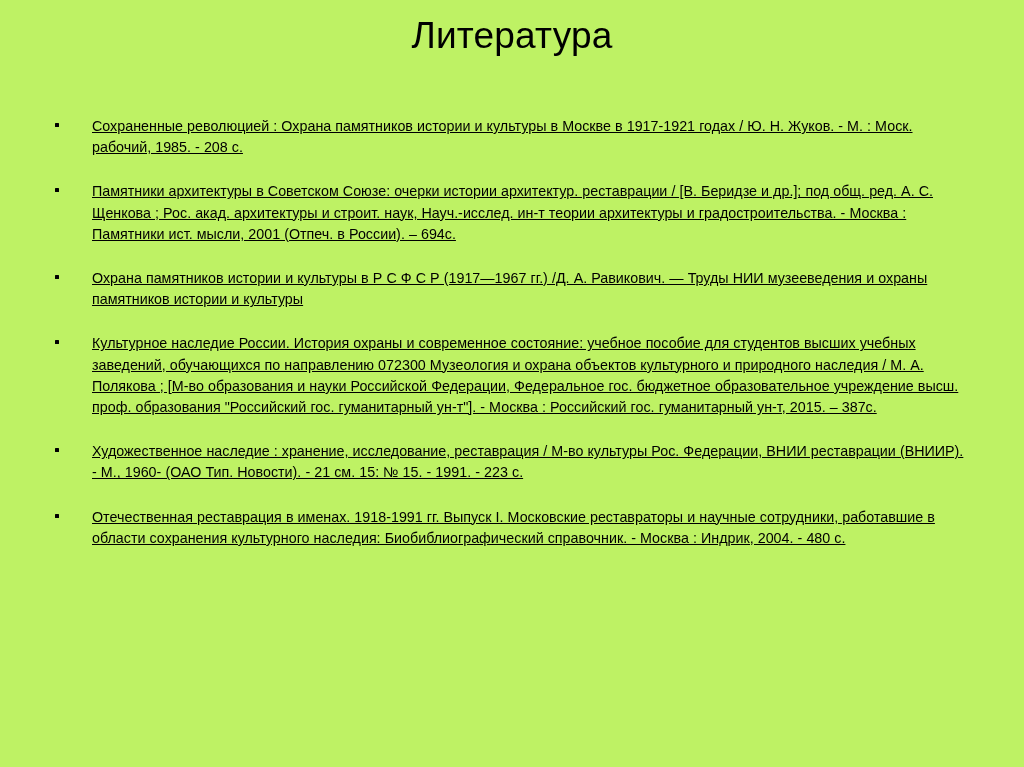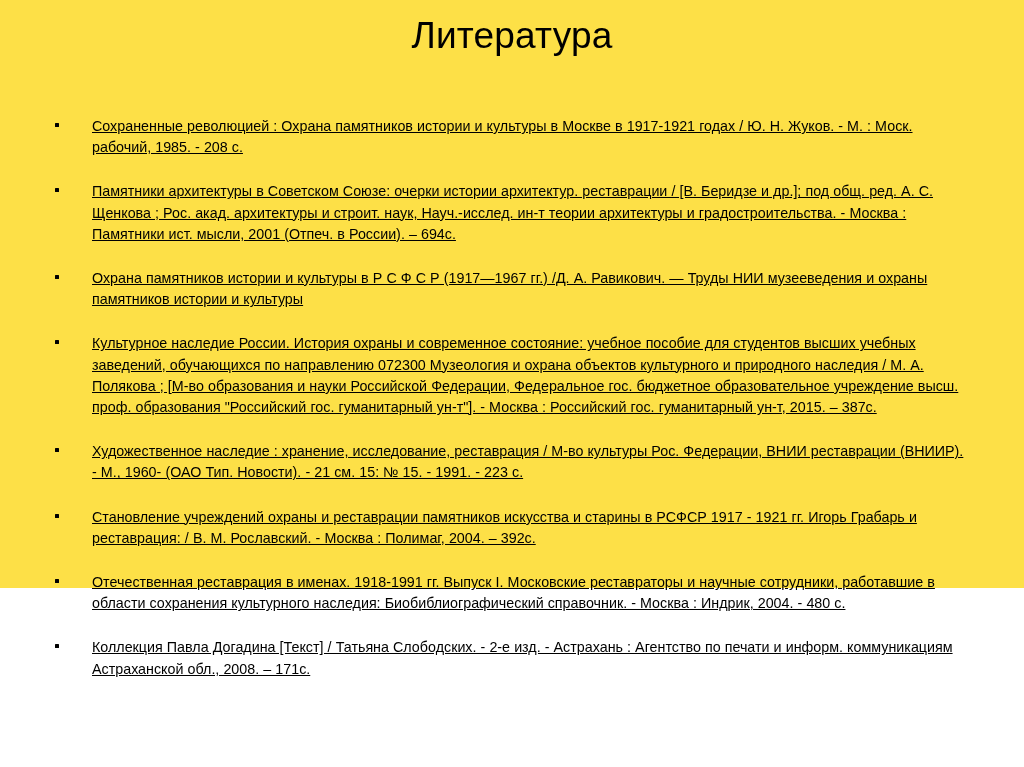--- a/index.html
+++ b/index.html
@@ -11,22 +11,22 @@
     width: 1024px;
     height: 767px;
     overflow: hidden;
     font-family: "Liberation Sans", "DejaVu Sans", sans-serif;
     color: #000000;
     -webkit-font-smoothing: antialiased;
   }
   .slide {
     position: relative;
     width: 1024px;
-    height: 588px;
-    background: #fde047;
+    height: 767px;
+    background: #bef264;
     box-sizing: border-box;
   }
   .slide-title {
     position: absolute;
     top: 14px;
     left: 0;
     width: 1024px;
     text-align: center;
     font-size: 37px;
     font-weight: 400;
@@ -98,30 +98,22 @@
     <li class="bullet-item">
       <span class="bullet-marker"></span>
       <span class="bullet-text">Культурное наследие России. История охраны и современное состояние: учебное пособие для студентов высших учебных заведений, обучающихся по направлению 072300 Музеология и охрана объектов культурного и природного наследия / М. А. Полякова ; [М-во образования и науки Российской Федерации, Федеральное гос. бюджетное образовательное учреждение высш. проф. образования "Российский гос. гуманитарный ун-т"]. - Москва : Российский гос. гуманитарный ун-т, 2015. – 387с.</span>
     </li>
 
     <li class="bullet-item">
       <span class="bullet-marker"></span>
       <span class="bullet-text">Художественное наследие : хранение, исследование, реставрация / М-во культуры Рос. Федерации, ВНИИ реставрации (ВНИИР). - М., 1960- (ОАО Тип. Новости). - 21 см. 15: № 15. - 1991. - 223 с.</span>
     </li>
 
-    <li class="bullet-item">
-      <span class="bullet-marker"></span>
-      <span class="bullet-text">Становление учреждений охраны и реставрации памятников искусства и старины в РСФСР 1917 - 1921 гг. Игорь Грабарь и реставрация: / В. М. Рославский. - Москва : Полимаг, 2004. – 392с.</span>
-    </li>
 
     <li class="bullet-item">
       <span class="bullet-marker"></span>
       <span class="bullet-text">Отечественная реставрация в именах. 1918-1991 гг. Выпуск I. Московские реставраторы и научные сотрудники, работавшие в области сохранения культурного наследия: Биобиблиографический справочник. - Москва : Индрик, 2004. - 480 с.</span>
     </li>
 
-    <li class="bullet-item">
-      <span class="bullet-marker"></span>
-      <span class="bullet-text">Коллекция Павла Догадина [Текст] / Татьяна Слободских. - 2-е изд. - Астрахань : Агентство по печати и информ. коммуникациям Астраханской обл., 2008. – 171с.</span>
-    </li>
 
   </ul>
 
 </div>
 
 </body></html>

